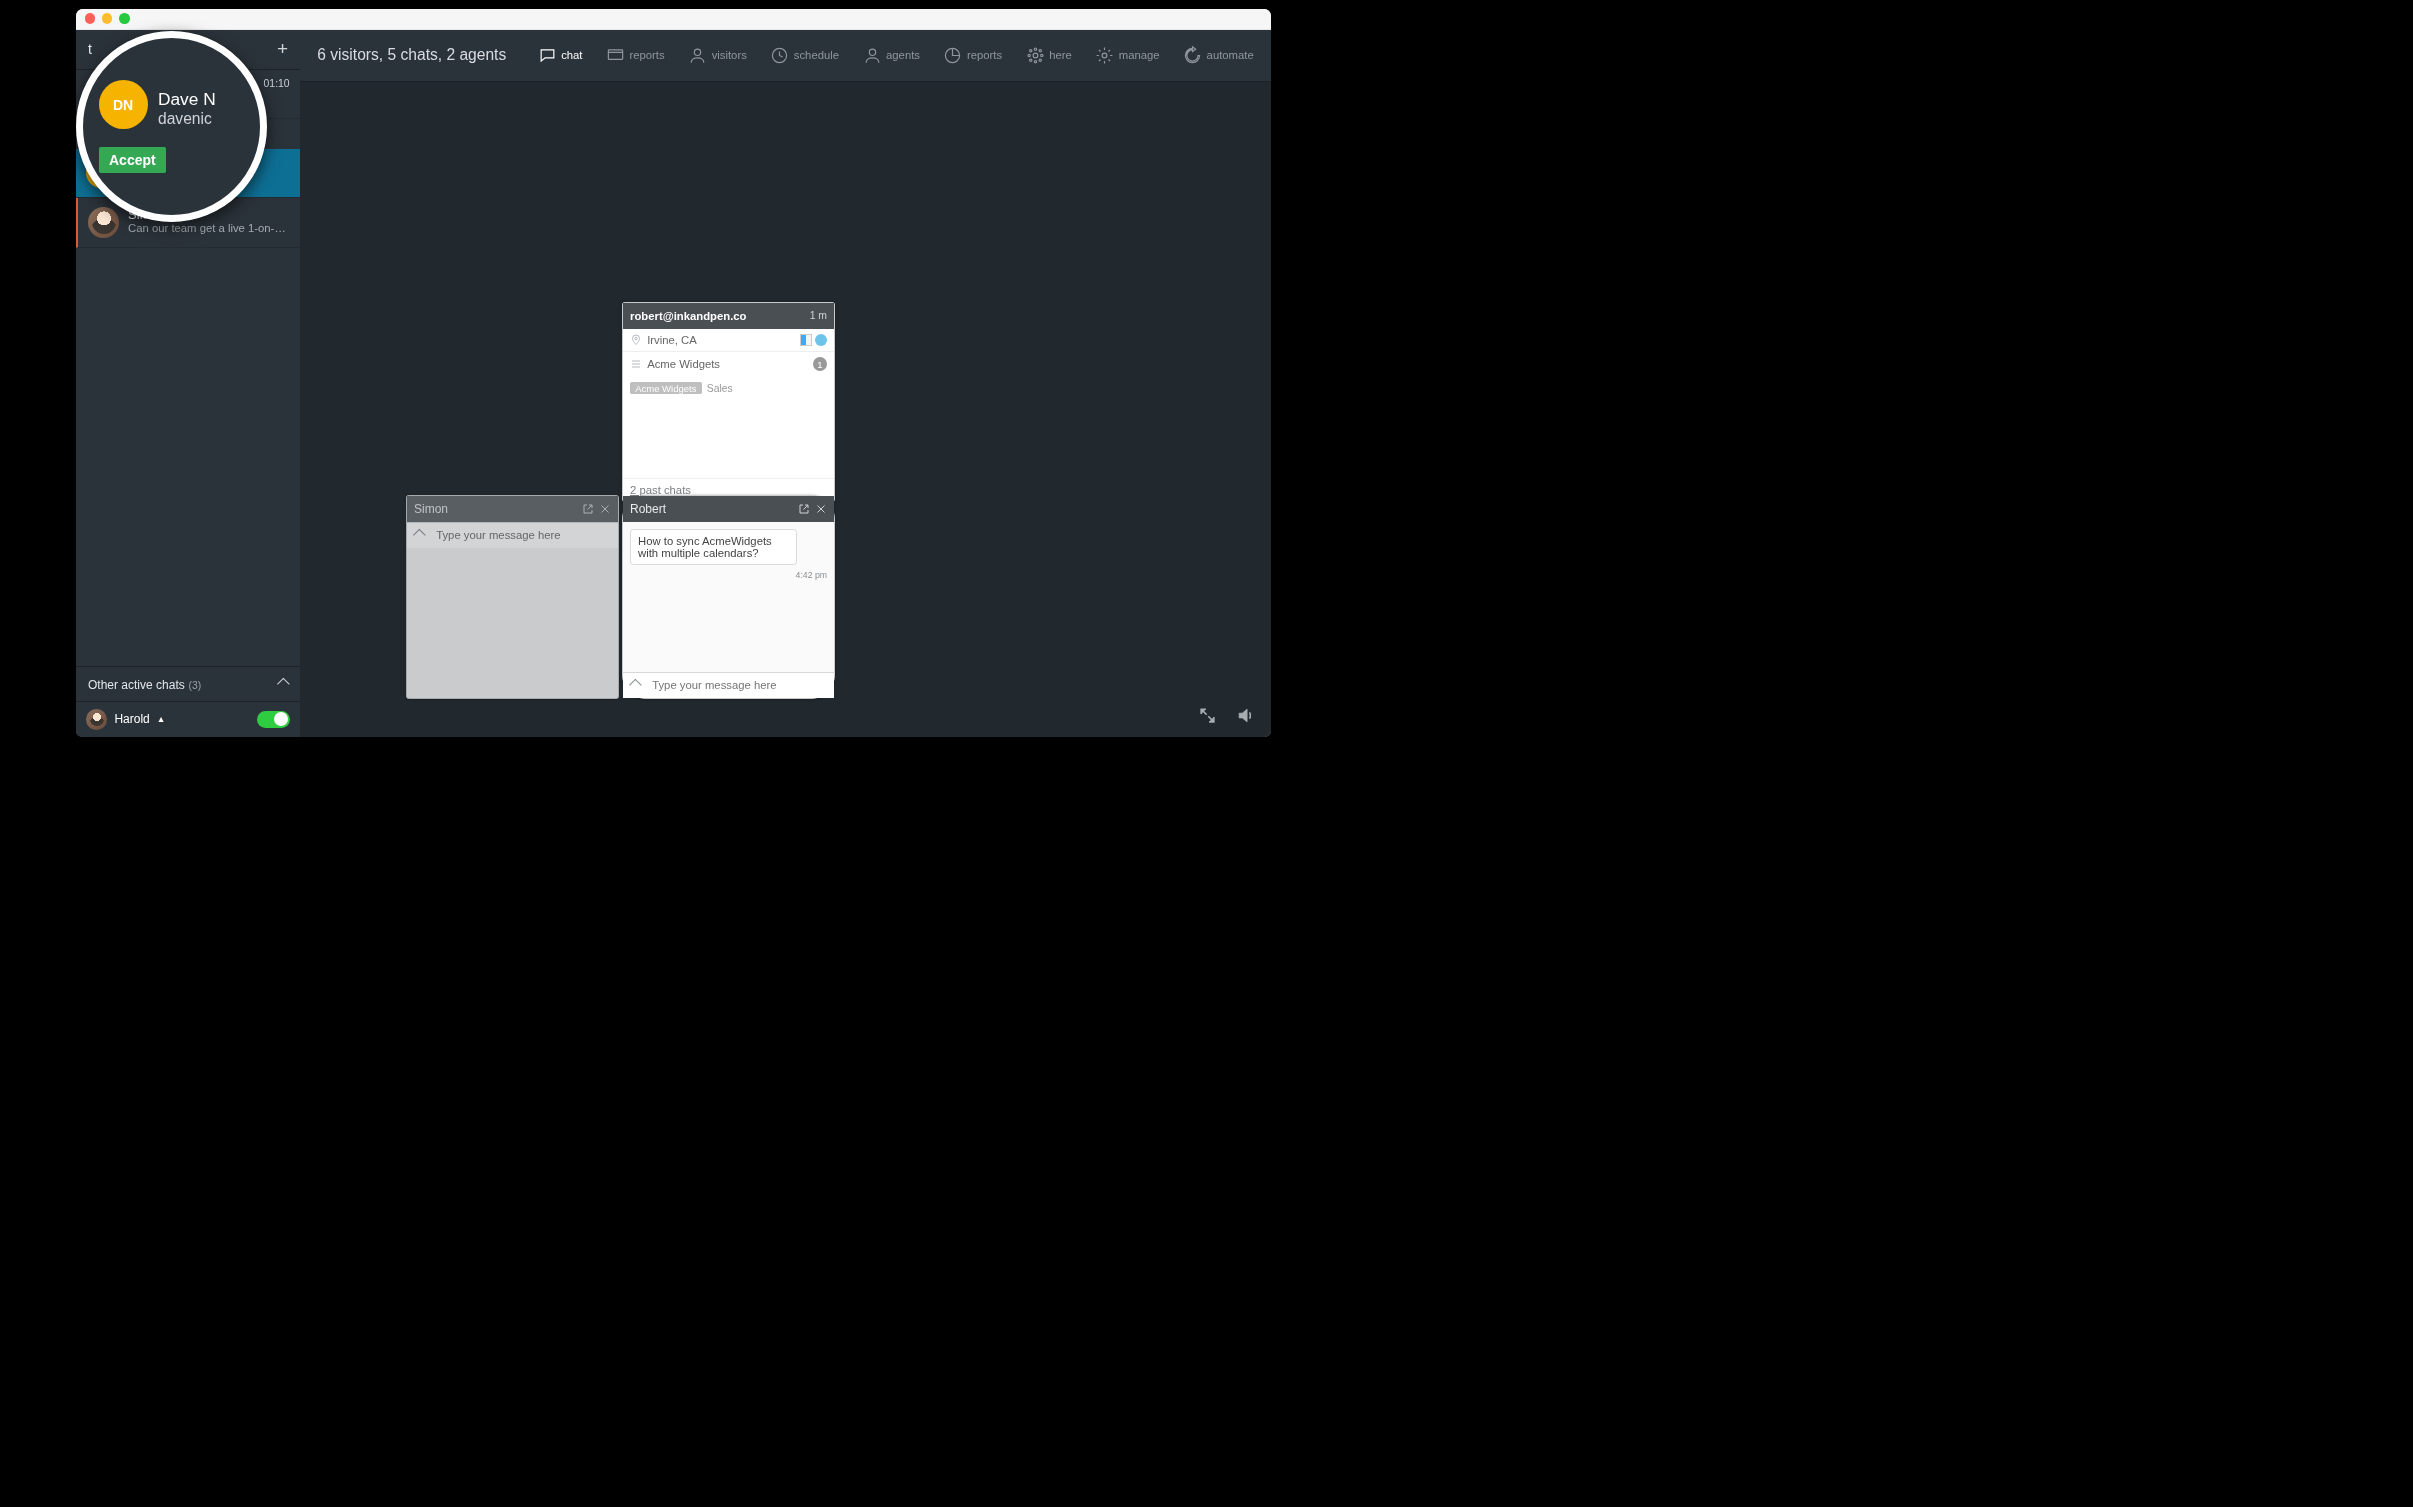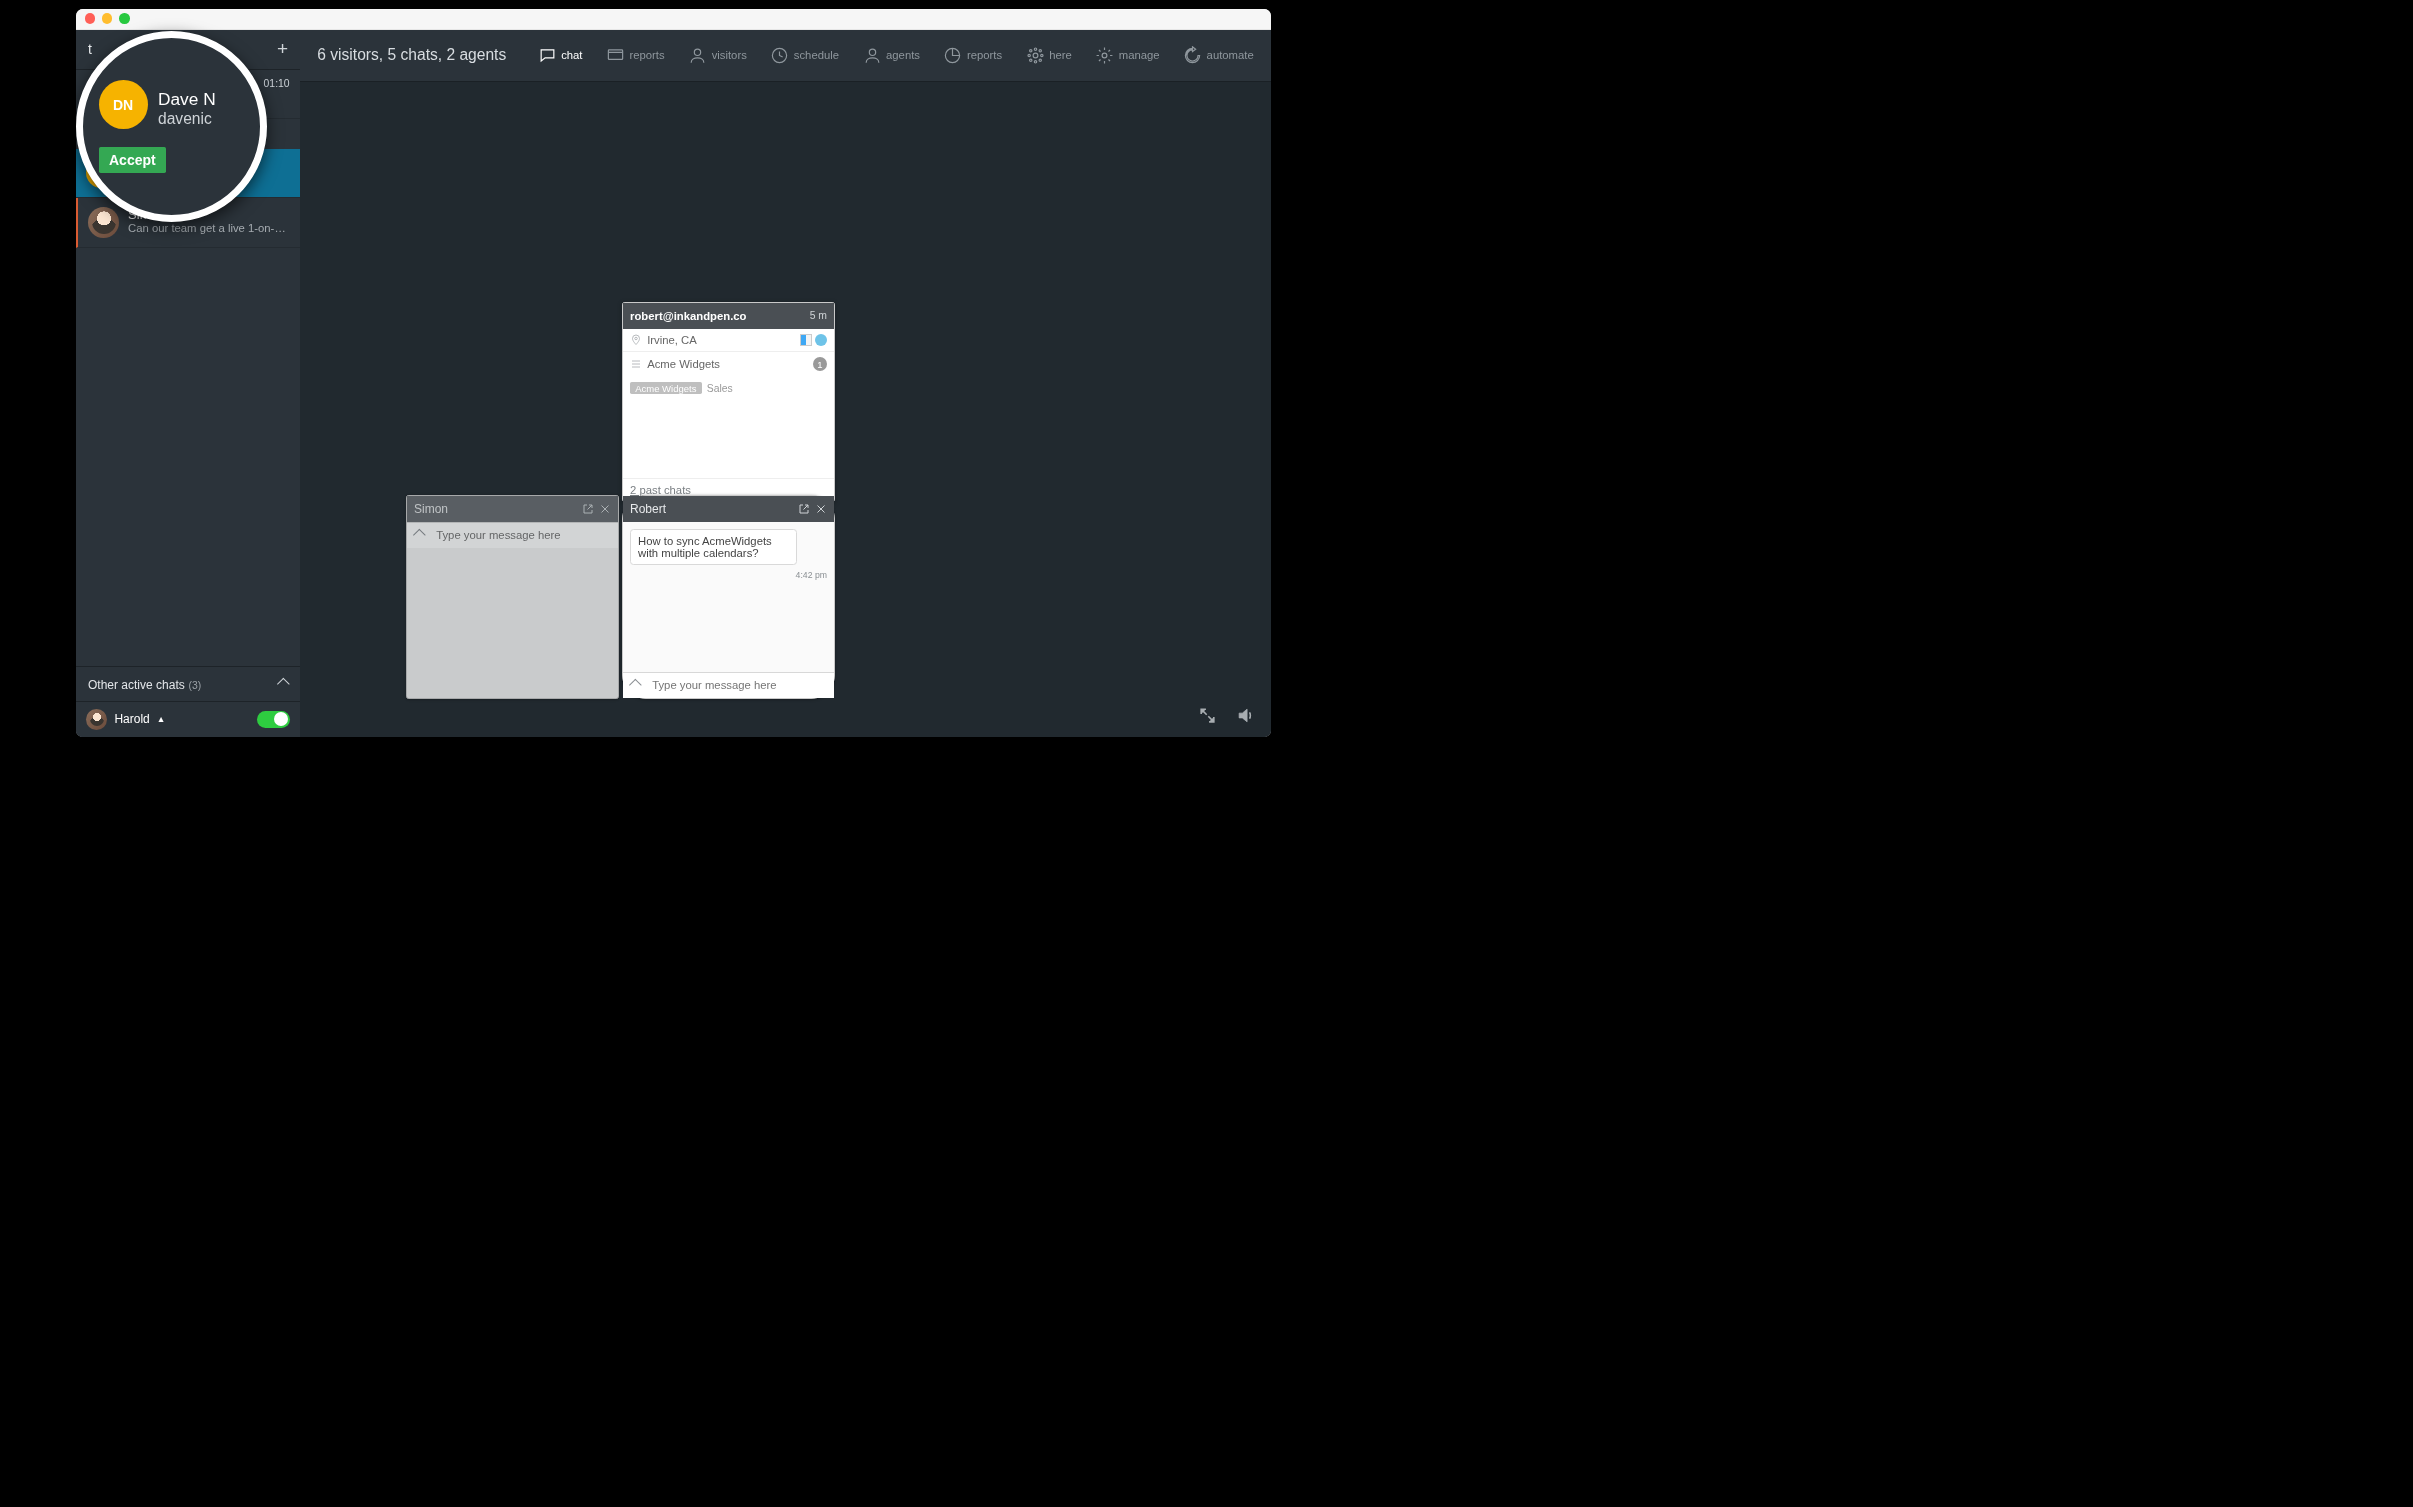--- a/index.html
+++ b/index.html
@@ -264,21 +264,21 @@
                 <span>automate</span>
               </div>
             </div>
         </div>
 
         <div class="workspace">
 
           <div class="pop" style="left:322px; top:220px;">
             <div class="pophead">
               <span>robert@inkandpen.co</span>
-              <span class="age">5 m</span>
+              <span class="age">1 m</span>
             </div>
             <div class="poprow">
               <svg viewBox="0 0 24 24" width="12" height="12" stroke="#a0a4a8" fill="none" stroke-width="1.5">
                   <path d="M12 21s7-7 7-12a7 7 0 10-14 0c0 5 7 12 7 12z"></path>
                   <circle cx="12" cy="9" r="2.5"></circle>
                 </svg>
               <span>Irvine, CA</span>
               <span class="badges">
                 <span style="width:12px;height:12px;background:linear-gradient(90deg,#3fa8f4 50%,#f4f4f4 50%);border:0.9px solid #ccc;display:inline-block;"></span>
                 <span style="width:12px;height:12px;border-radius:50%;background:#6ec3e8;display:inline-block;"></span>

